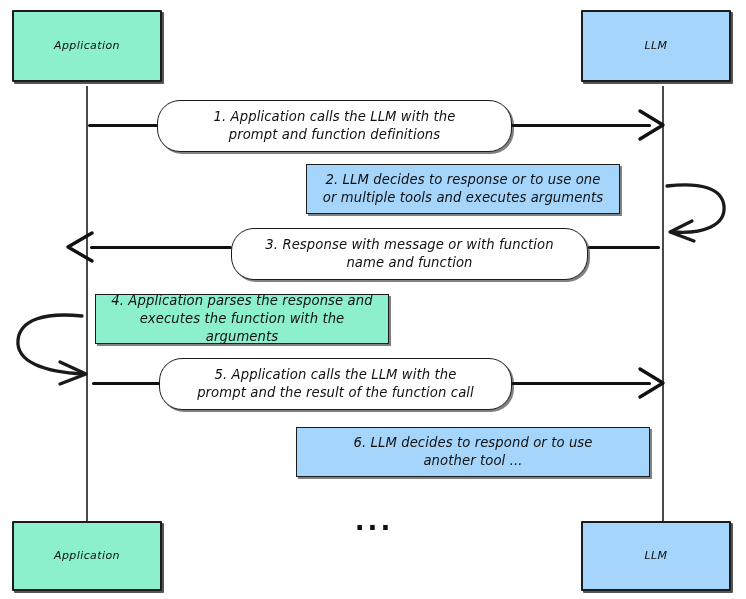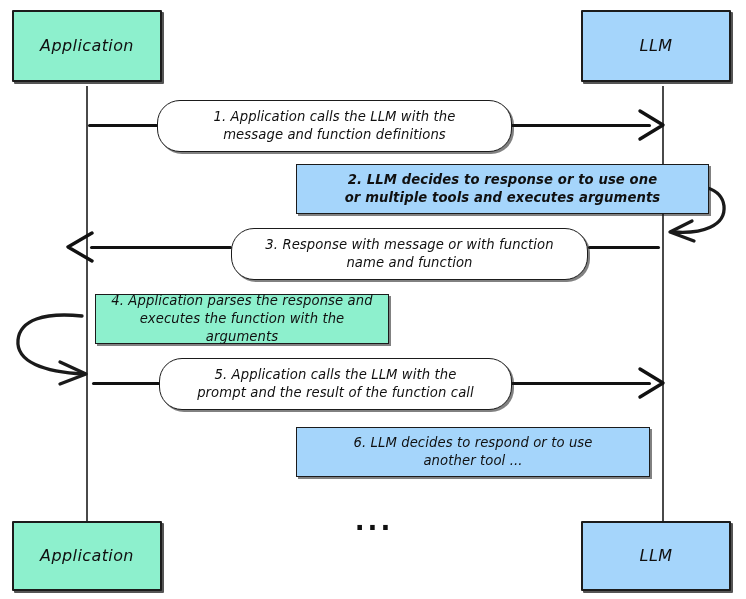--- a/index.html
+++ b/index.html
@@ -29,21 +29,21 @@
     border-radius: 1px;
     display: flex;
     align-items: center;
     justify-content: center;
     box-shadow: 2px 2px 0 rgba(20,20,20,0.72);
     letter-spacing: 0.4px;
   }
   .participant .plabel {
     font-family: "DejaVu Sans", sans-serif;
     font-style: italic;
-    font-size: 16px;
+    font-size: 11px;
     color: #101010;
     text-align: center;
     line-height: 1.1;
   }
   .p-app   { background: #8df0cd; }
   .p-llm   { background: #a5d5fb; }
 
   .app-top    { left: 12px;  top: 10px;  width: 150px; height: 72px; }
   .llm-top    { left: 581px; top: 10px;  width: 150px; height: 72px; }
   .app-bottom { left: 12px;  top: 521px; width: 150px; height: 70px; }
@@ -77,21 +77,21 @@
     line-height: 1.38;
     color: #101010;
     text-align: center;
     letter-spacing: 0.1px;
   }
   .note-white { background: #ffffff; border-radius: 23px; }
   .note-blue  { background: #a5d5fb; }
   .note-green { background: #8df0cd; }
 
   .note1 { left: 157px; top: 100px; width: 355px; height: 52px; }
-  .note2 { left: 296px; top: 164px; width: 413px; height: 50px; font-weight: bold; }
+  .note2 { left: 306px; top: 164px; width: 314px; height: 50px; }
   .note3 { left: 231px; top: 228px; width: 357px; height: 52px; }
   .note4 { left: 95px;  top: 294px; width: 294px; height: 50px; }
   .note5 { left: 159px; top: 358px; width: 353px; height: 52px; }
   .note6 { left: 296px; top: 427px; width: 354px; height: 50px; }
 
   
   .seg {
     position: absolute;
     height: 3px;
     background: #111111;
@@ -140,21 +140,21 @@
   <div class="lifeline lifeline-llm"></div>
 
   <div class="seg" style="left:88px; top:124px; width:70px;"></div>
   <div class="seg" style="left:511px; top:124px; width:140px;"></div>
   <svg class="arrowsvg" style="left:630px; top:108px;" width="40" height="34" viewBox="0 0 40 34">
     <path d="M10 3 L33 17 L10 31" fill="none" stroke="#111111" stroke-width="3.4" stroke-linecap="round" stroke-linejoin="round"></path>
   </svg>
   <div class="note note-white note1">
     <span class="ntext">
       <span>1. Application calls the LLM with the</span><br>
-      <span>message and function definitions</span>
+      <span>prompt and function definitions</span>
     </span>
   </div>
 
   <div class="note note-blue note2">
     <span class="ntext">
       <span>2. LLM decides to response or to use one</span><br>
       <span>or multiple tools and executes arguments</span>
     </span>
   </div>
   <svg class="loopsvg" style="left:660px; top:176px;" width="80" height="72" viewBox="0 0 80 72">

